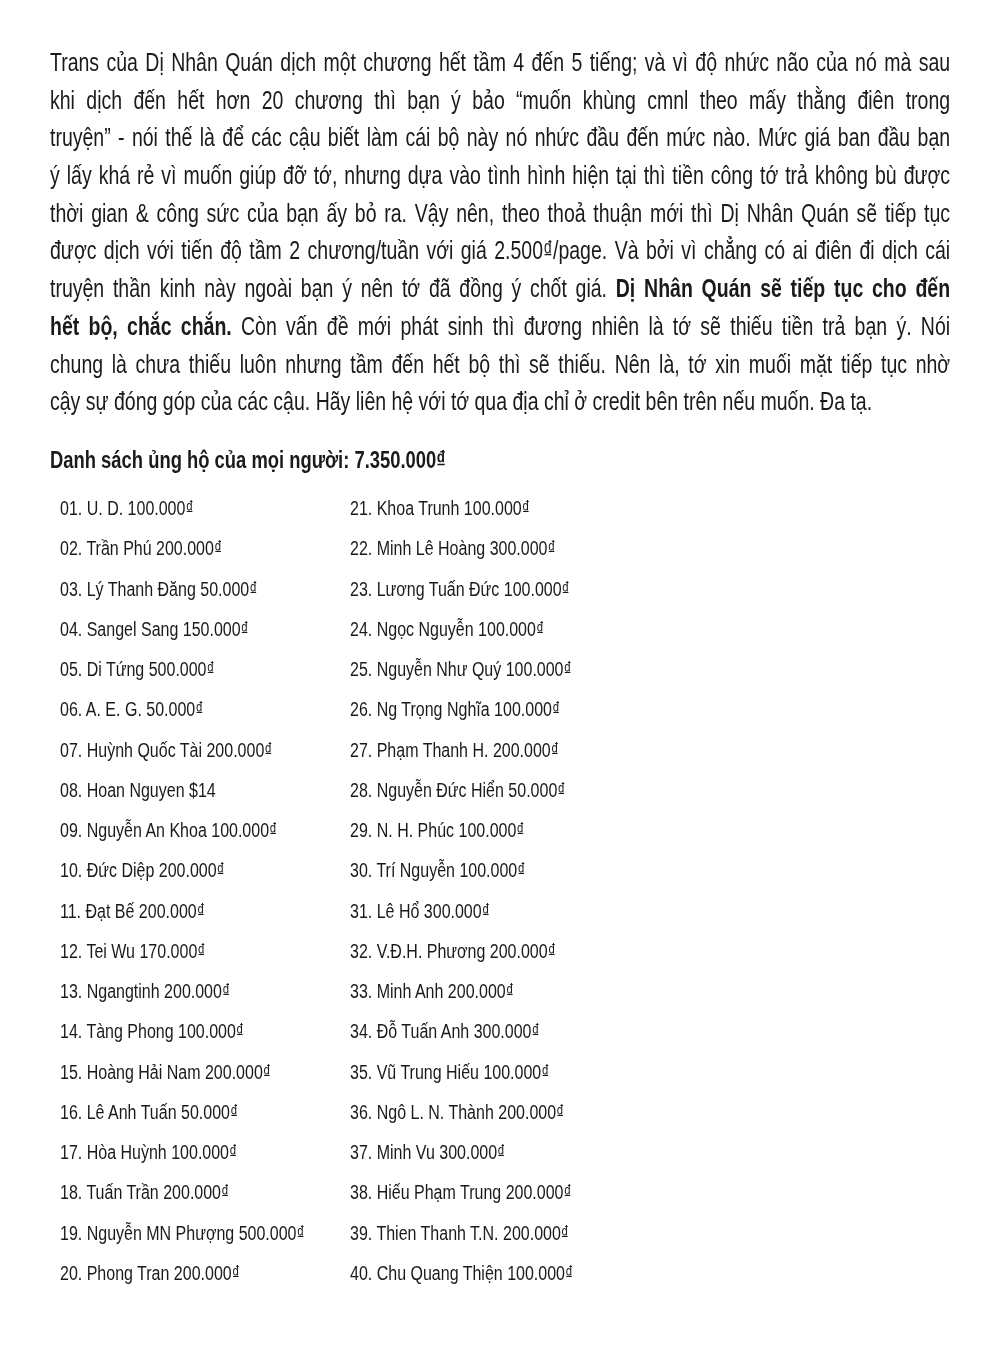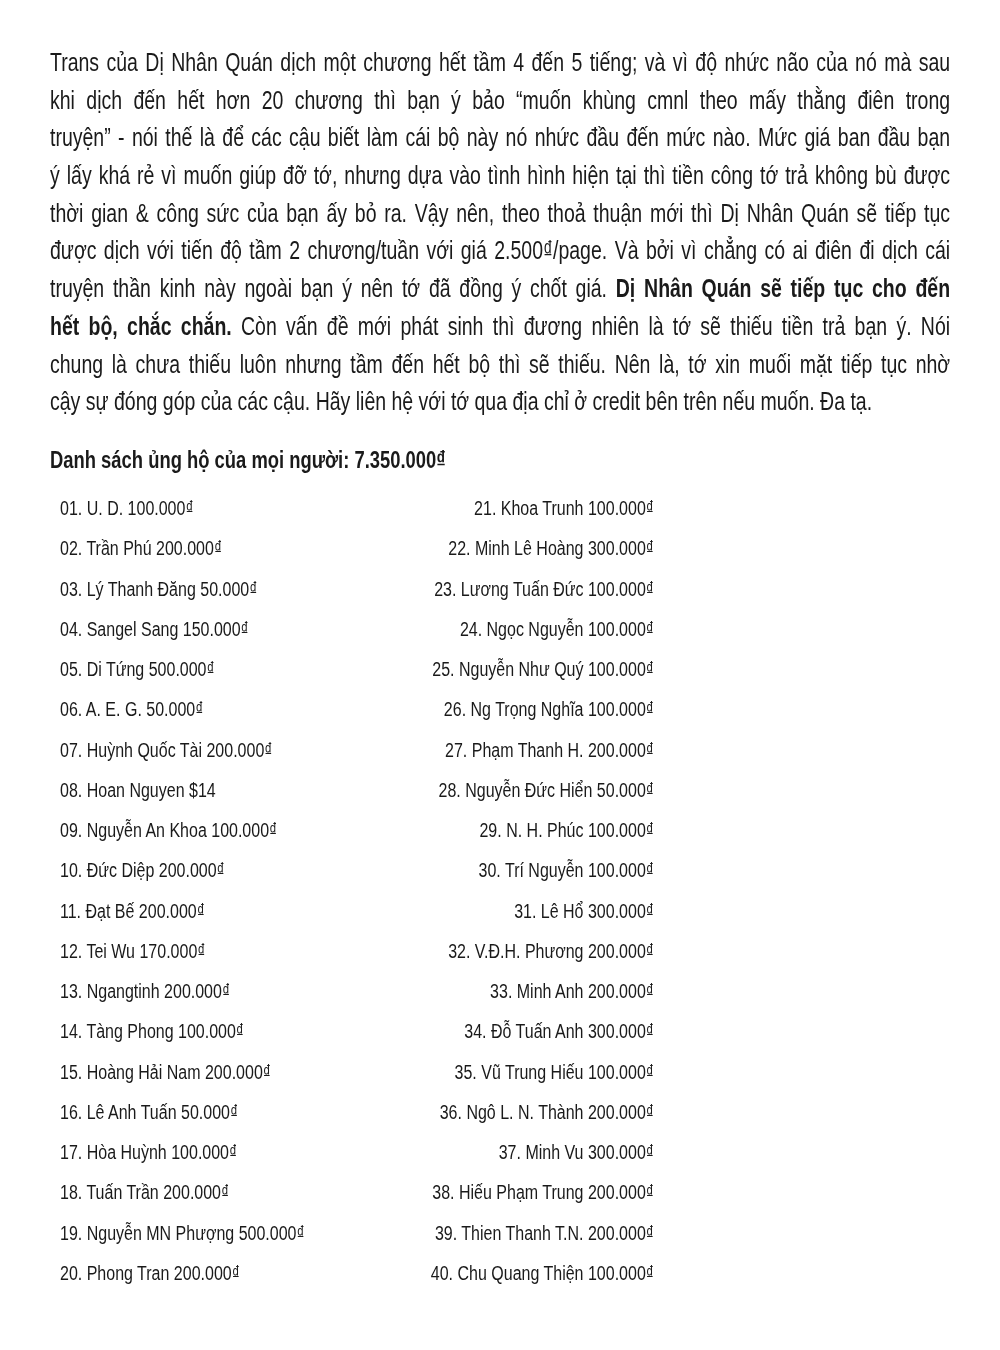--- a/index.html
+++ b/index.html
@@ -28,21 +28,21 @@
     position: absolute; left: 50px; top: 445px;
     width: 700px;
     transform: scaleX(0.80); transform-origin: 0 0;
     font-family: "Liberation Sans", sans-serif;
     font-size: 23px; font-weight: bold; line-height: 30px;
     white-space: nowrap;
   }
 
   .col { position: absolute; top: 493px; width: 400px; }
   .col.left { left: 60px; }
-  .col.right { left: 334px; text-align: right; }
+  .col.right { left: 350px; }
   .row {
     height: 40.26px; line-height: 30px;
     font-family: "Liberation Sans", sans-serif;
     font-size: 20px;
     white-space: nowrap;
     transform: scaleX(0.80); transform-origin: 0 0;
   }
 </style>
 </head>
 <body>

